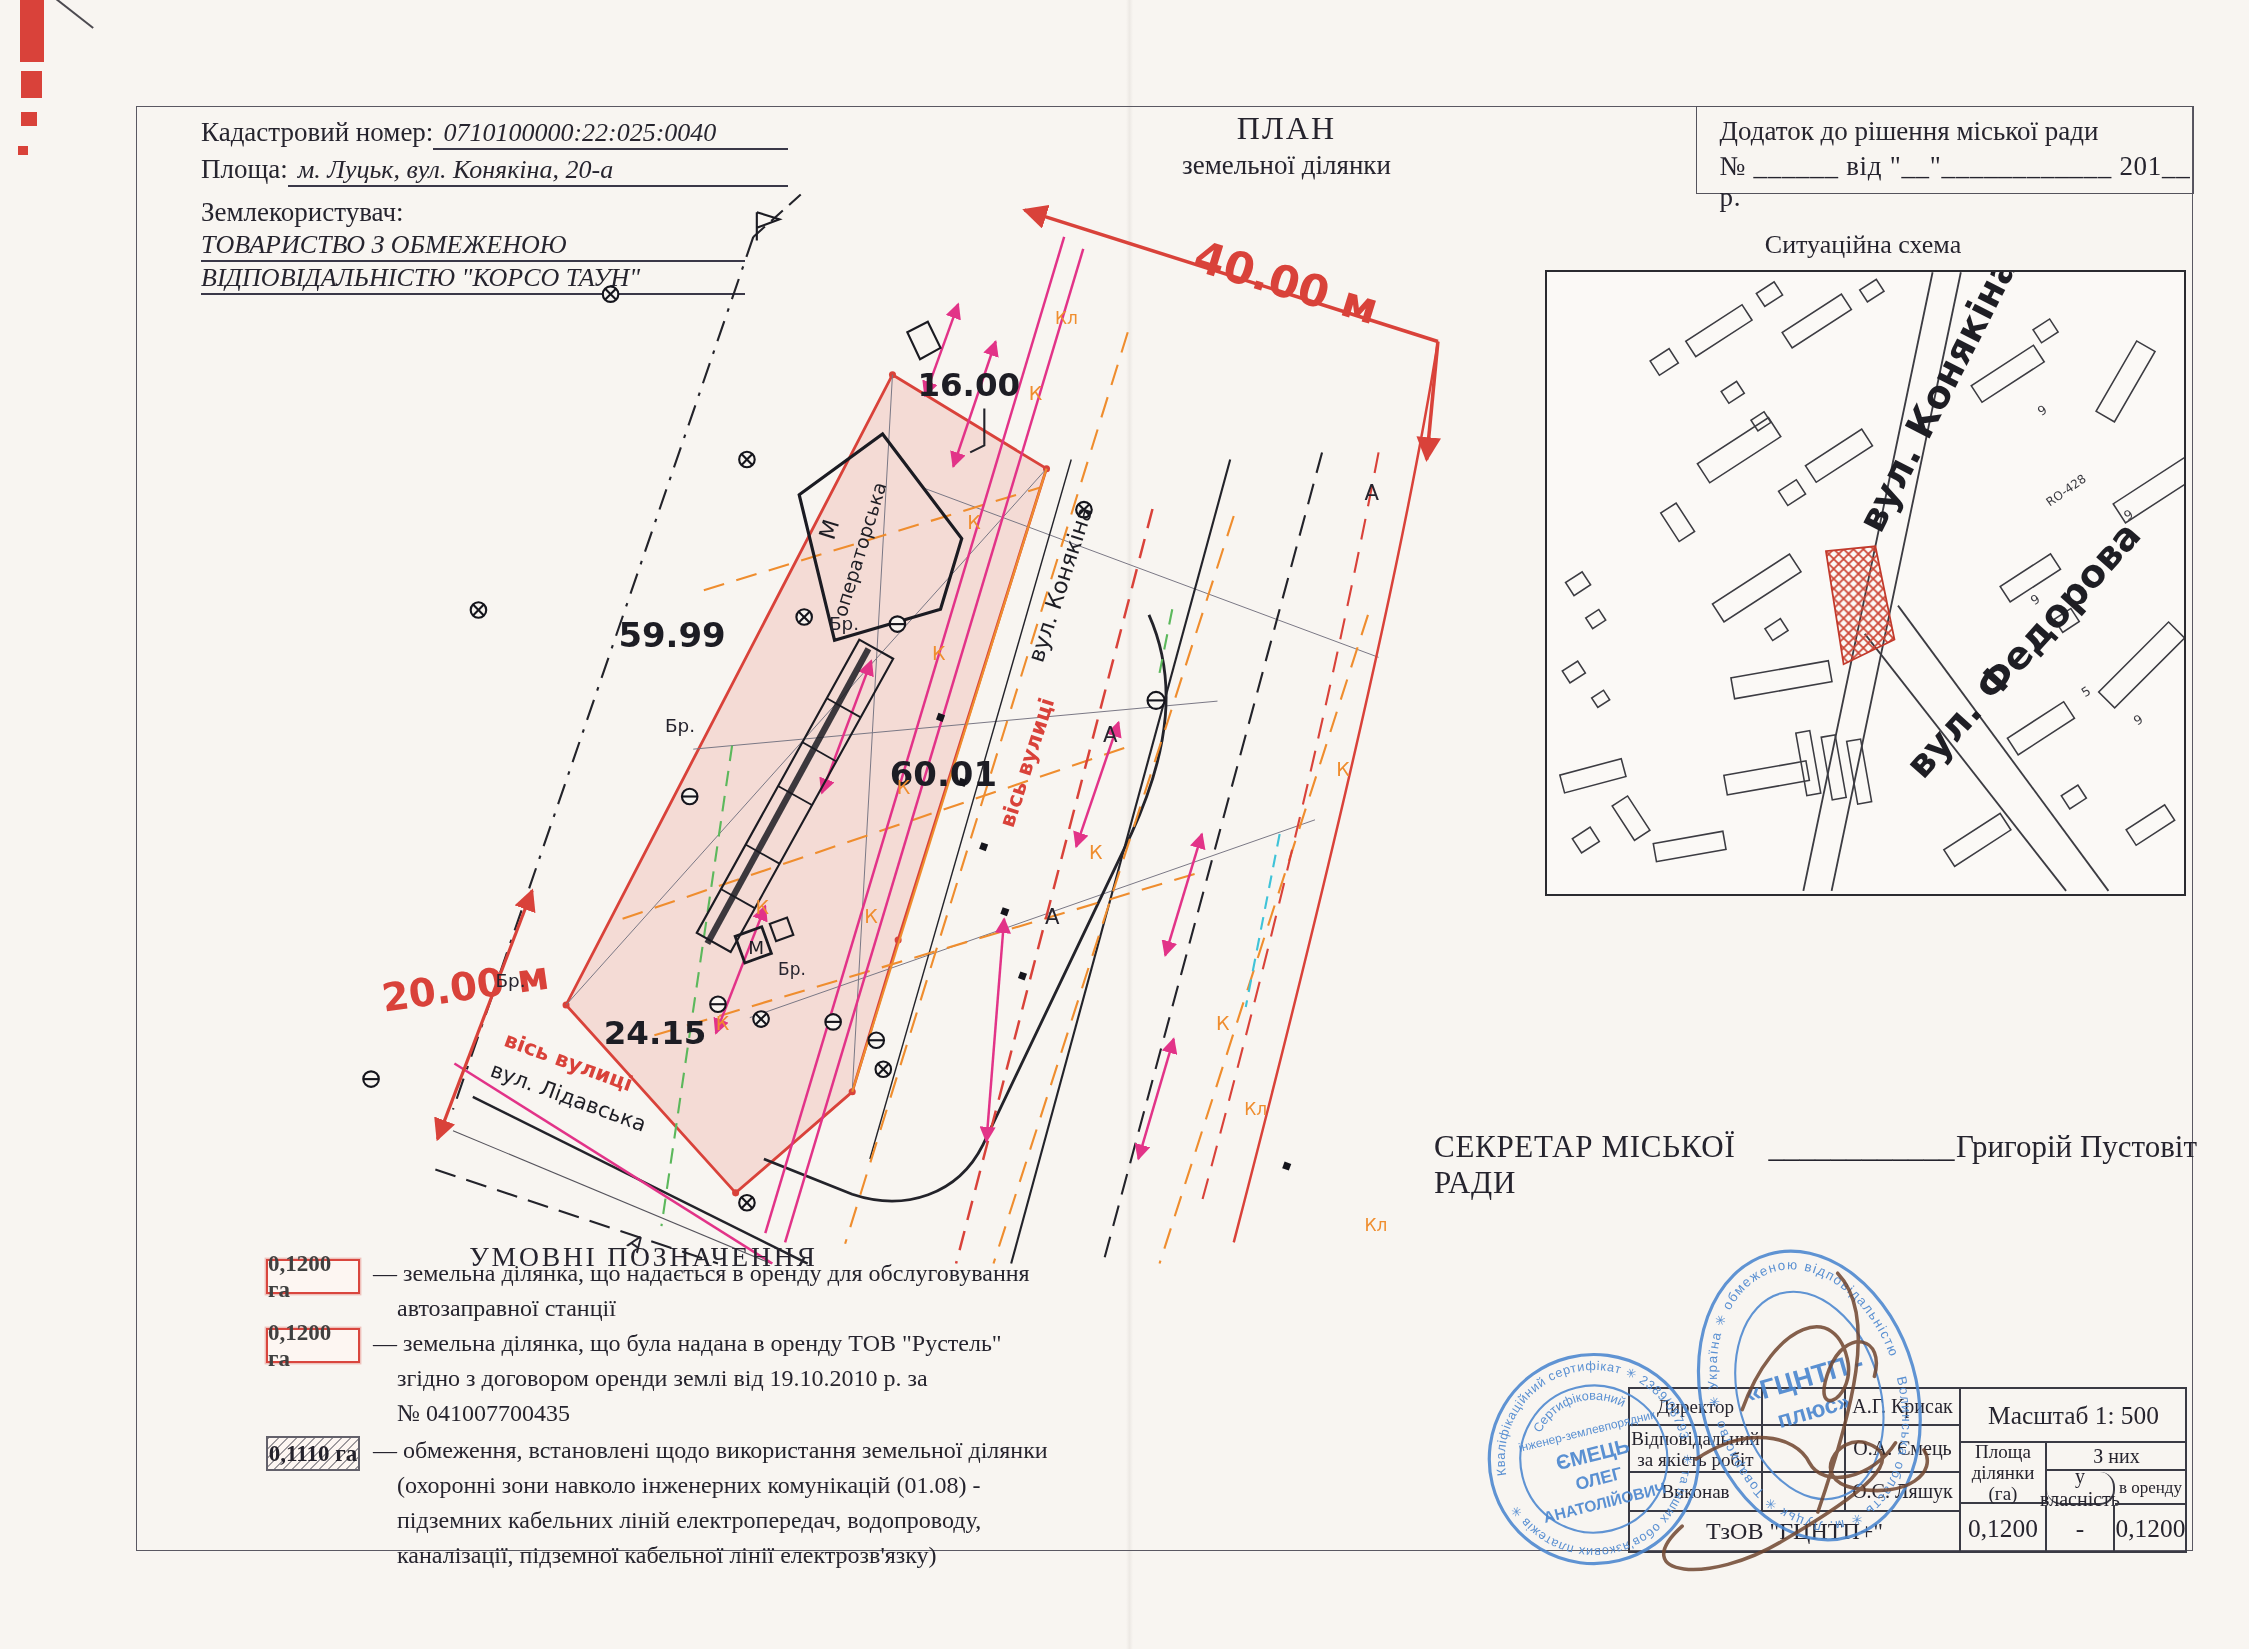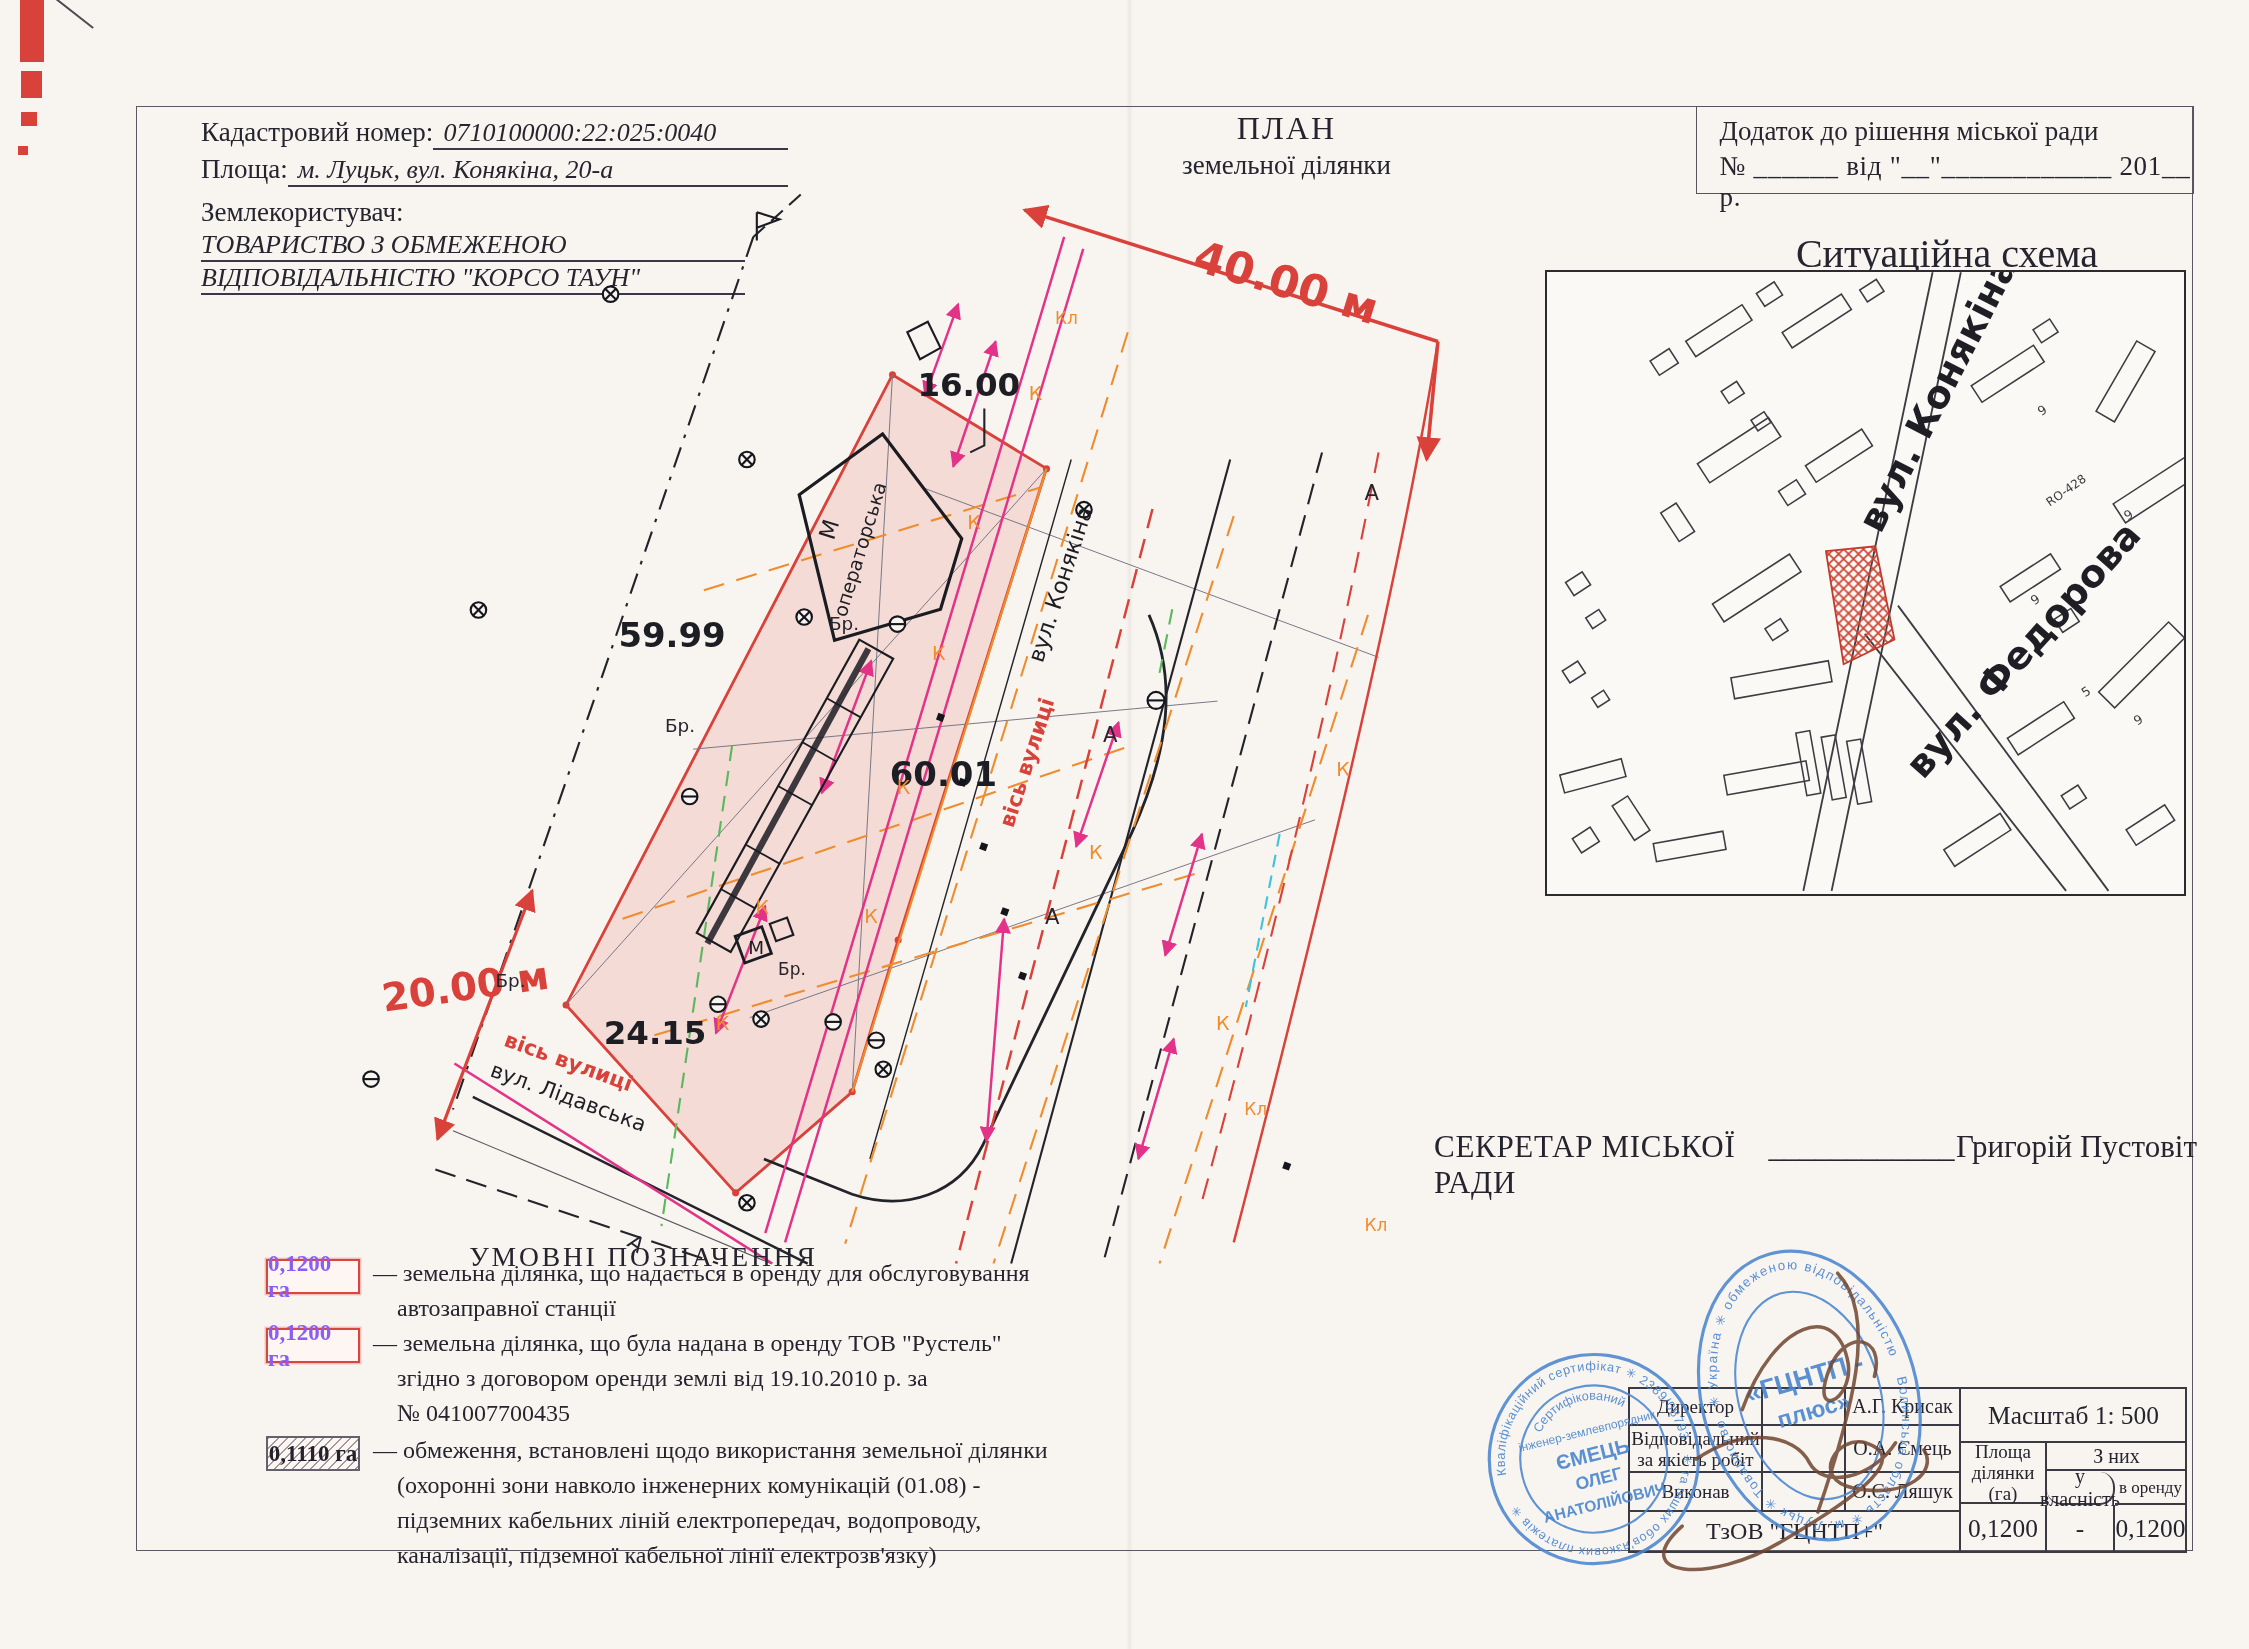--- a/index.html
+++ b/index.html
@@ -19,32 +19,32 @@
   #hdr{left:201px;top:117px;width:587px;}
   .hline{display:flex;align-items:baseline;font-size:27px;margin-bottom:4.2px;}
   .hlabel{white-space:pre;}
   .hval{flex:1;font-style:italic;font-size:26px;border-bottom:2.1px solid #3a3848;padding-left:10px;white-space:nowrap;}
   .hfull{font-style:italic;font-size:26px;border-bottom:2.1px solid #3a3848;width:544px;margin-top:1.4px;}
   
   #title{left:1138px;top:110px;width:297px;text-align:center;}
   #title .t1{font-size:32px;letter-spacing:2.1px;}
   #title .t2{font-size:27px;margin-top:2.8px;}
   
-  #inset-title{left:1728px;top:230px;width:438px;text-align:center;font-size:40px;}
+  #inset-title{left:1644px;top:230px;width:438px;text-align:center;font-size:26px;}
   #inset{left:1545px;top:270px;width:637px;height:622px;border:2.1px solid #2b2b30;background:#fbf9f6;}
   
   #secretary{left:1434px;top:1129px;width:763px;font-size:31px;display:flex;align-items:baseline;}
   #secretary .sl{letter-spacing:0.7px;}
   #secretary .su{margin-left:18.4px;letter-spacing:0;}
   #secretary .sn{margin-left:1.4px;white-space:nowrap;}
   
   #legend-title{left:396px;top:1241px;width:495px;text-align:center;font-size:27.6px;letter-spacing:2.8px;}
   .lg-swatch{left:266px;width:90px;height:31px;display:flex;align-items:center;justify-content:center;
              font-size:23px;font-weight:bold;background:#fdf6f2;}
-  .lg-red{border:2.1px solid #d9463e;box-shadow:0 0 0 1.4px rgba(217,70,62,.30);color:#8b5cf6;}
+  .lg-red{border:2.1px solid #d9463e;box-shadow:0 0 0 1.4px rgba(217,70,62,.30);color:#404040;}
   .lg-hatch{border:2.1px solid #63616b;color:#23212b;
      background-image:repeating-linear-gradient(135deg,rgba(80,78,88,.55) 0 1.4px,transparent 1.4px 6.4px);}
   .lg-text{left:373px;font-size:24px;line-height:35px;}
   .lg-text .cont{margin-left:24px;}
   
   #tbl{left:1628px;top:1387px;width:555px;height:162px;border:2.1px solid #3a3a44;}
   .cell{position:absolute;display:flex;align-items:center;justify-content:center;text-align:center;
         border-right:2.1px solid #3a3a44;border-bottom:2.1px solid #3a3a44;box-sizing:border-box;}
   .cell.norb{border-right:none;}
   .cell.nobb{border-bottom:none;}

